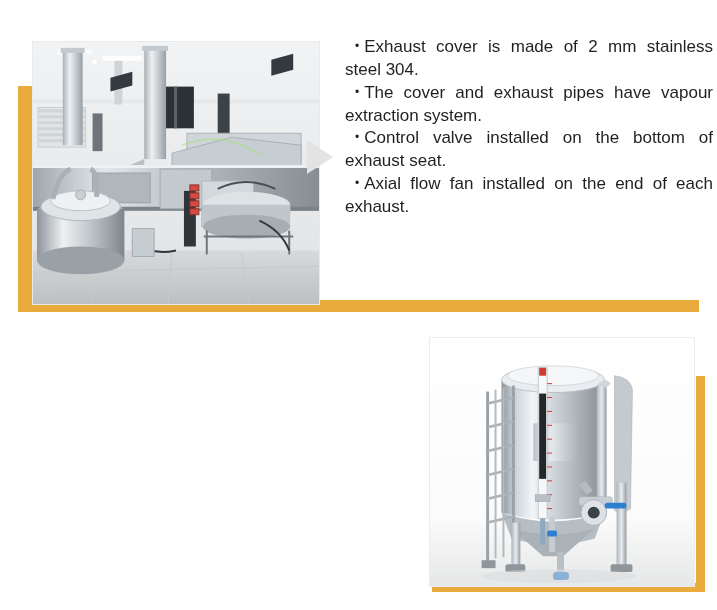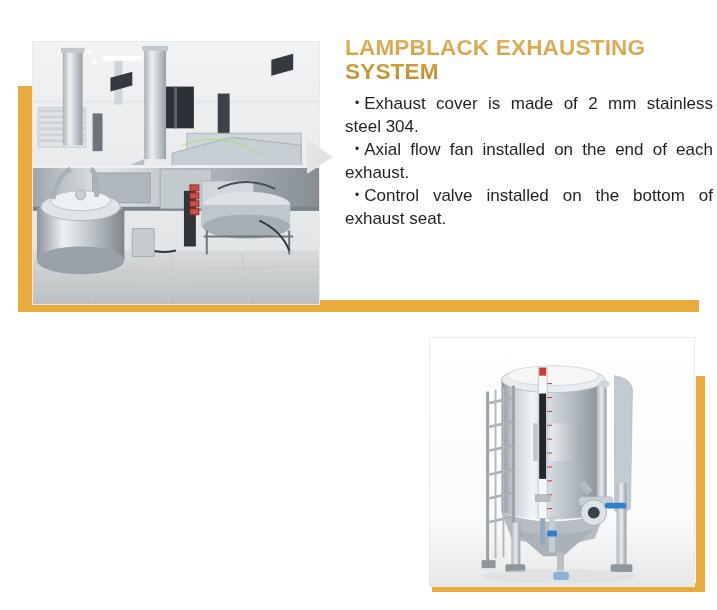--- a/index.html
+++ b/index.html
@@ -169,25 +169,25 @@
             <path d="M228 180 q22 10 30 30"></path>
         </g>
         <rect x="100" y="188" width="22" height="28" fill="#c6cdd1" stroke="#a5acb1"></rect>
         <path d="M150 104 q40 -16 80 10" stroke="#9ee36b" stroke-width="1.5" fill="none" opacity=".55"></path>
       </svg>
     </div>
 
     <div class="arrow-right"></div>
 
     <div class="s1-text">
-      <h2 class="head" id="heading-lampblack">LAMPBLACK EXHAUSTING SYSTEM</h2>
       <ul class="bullets" id="bullets-lampblack">
         <li>Exhaust cover is made of 2 mm stainless steel 304.</li>
+        <li>The cover and exhaust pipes have vapour extraction system.</li>
+        <li>Control valve installed on the bottom of exhaust seat.</li>
         <li>Axial flow fan installed on the end of each exhaust.</li>
-        <li>Control valve installed on the bottom of exhaust seat.</li>
       </ul>
     </div>
   </div>
 
   <div id="section-oil-tank">
 
     <div class="frame2-vbar"></div>
     <div class="frame2-hbar"></div>
 
     <div id="photo-oil-tank">

